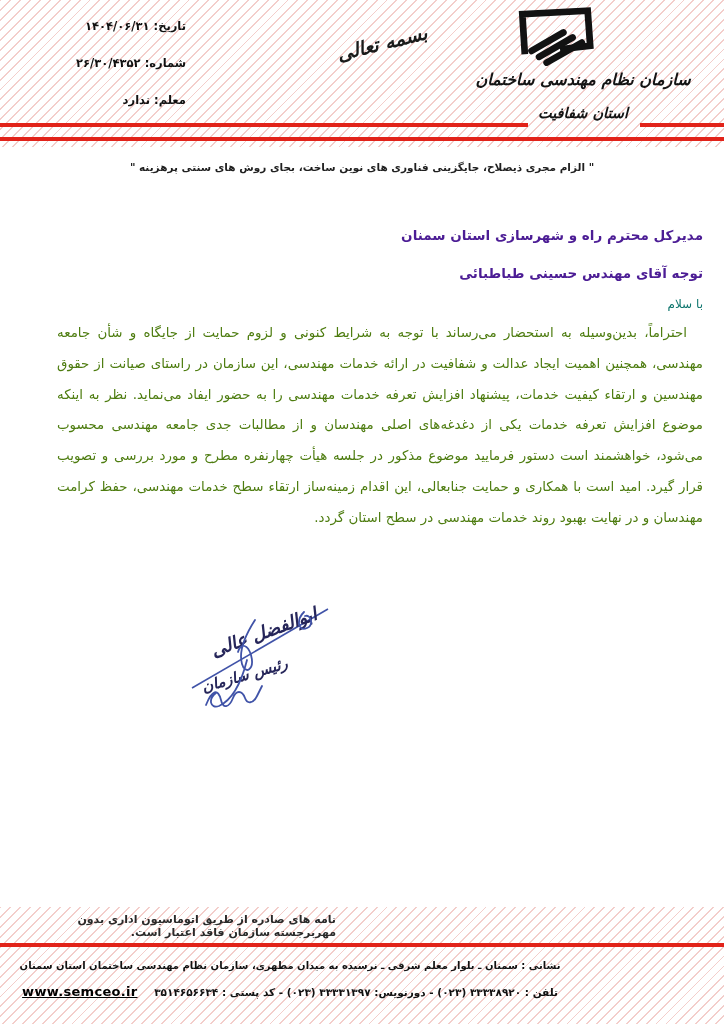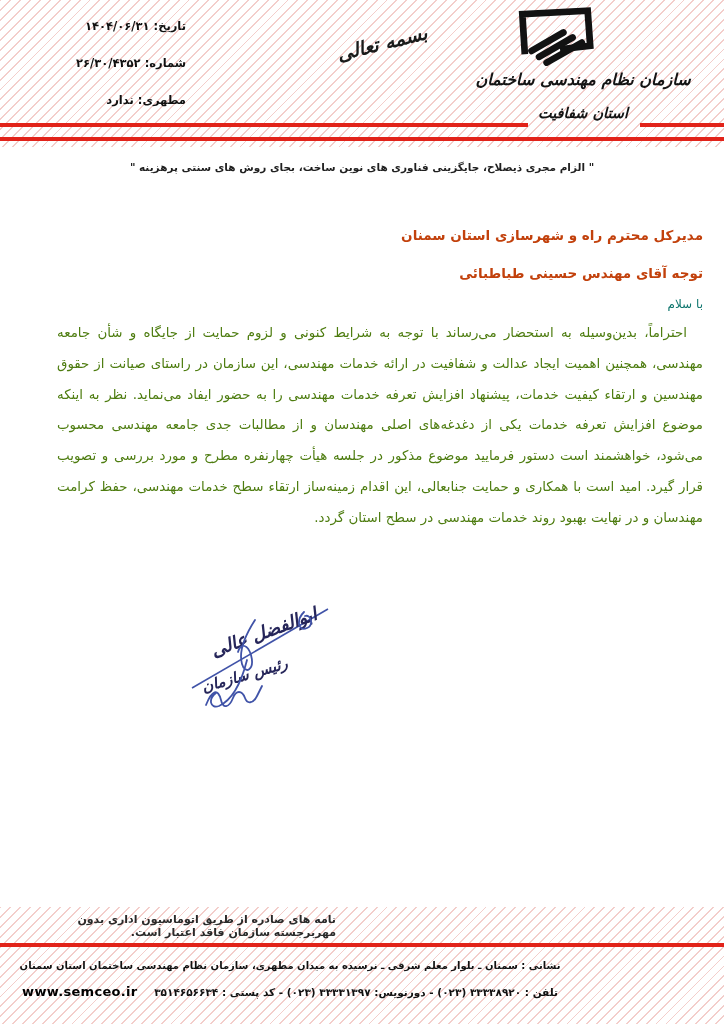--- a/index.html
+++ b/index.html
@@ -52,21 +52,21 @@
     position:absolute;top:104px;left:475px;width:216px;
     text-align:center;font-weight:bold;font-size:14.5px;color:#141414;
     font-family:"DejaVu Serif",serif;font-style:italic;
   }
 
   .slogan{
     position:absolute;top:161px;left:0;width:724px;
     text-align:center;font-size:10.5px;font-weight:bold;color:#1f1f1f;
   }
 
-  .recipient{position:absolute;top:216px;right:61px;text-align:right;color:#c2410c;}
+  .recipient{position:absolute;top:216px;right:61px;text-align:right;color:#4c1d95;}
   .recipient div{font-size:13.5px;font-weight:bold;line-height:38px;}
 
   .salutation{position:absolute;top:297px;right:61px;font-size:12px;color:#0f766e;}
 
   .body-text{
     position:absolute;top:318px;right:61px;left:57px;
     direction:rtl;text-align:justify;
     font-size:13.4px;line-height:30.8px;color:#4d7c0f;
     text-indent:16px;
   }
@@ -84,37 +84,37 @@
     position:absolute;top:960px;left:10px;width:560px;
     text-align:center;font-size:10px;font-weight:bold;color:#111;
   }
   .contact{
     position:absolute;top:984px;left:10px;width:560px;
     direction:rtl;text-align:center;font-size:10.5px;font-weight:bold;color:#111;
     white-space:nowrap;
   }
   .website{
     display:inline-block;direction:ltr;font-size:13px;font-weight:bold;
-    letter-spacing:0.3px;margin-right:13px;color:#000;
+    letter-spacing:0.3px;margin-right:13px;color:#000;text-decoration:underline;
   }
 </style>
 </head>
 <body>
 
 <div class="page">
 
   <div class="hatch band-top"></div>
   <div class="rule rule1-left"></div>
   <div class="rule rule1-right"></div>
   <div class="rule rule2"></div>
 
   <div class="meta">
     <div class="meta-row"><span>تاریخ:</span>&nbsp;<span>۱۴۰۴/۰۶/۳۱</span></div>
     <div class="meta-row"><span>شماره:</span>&nbsp;<span>۲۶/۳۰/۴۳۵۲</span></div>
-    <div class="meta-row"><span>مطهری:</span>&nbsp;<span>ندارد</span></div>
+    <div class="meta-row"><span>معلم:</span>&nbsp;<span>ندارد</span></div>
   </div>
 
   <div class="besmele">بسمه تعالی</div>
 
   <svg class="logo" viewBox="0 0 100 74" aria-hidden="true">
     <path d="M14 60 L11 12 L89 8 L92 50 L56 54" fill="none" stroke="#121212" stroke-width="8"></path>
     <line x1="22" y1="56" x2="60" y2="34" stroke="#121212" stroke-width="8" stroke-linecap="round"></line>
     <line x1="31" y1="63" x2="71" y2="40" stroke="#121212" stroke-width="8" stroke-linecap="round"></line>
     <line x1="40" y1="70" x2="82" y2="46" stroke="#121212" stroke-width="8" stroke-linecap="round"></line>
   </svg>

